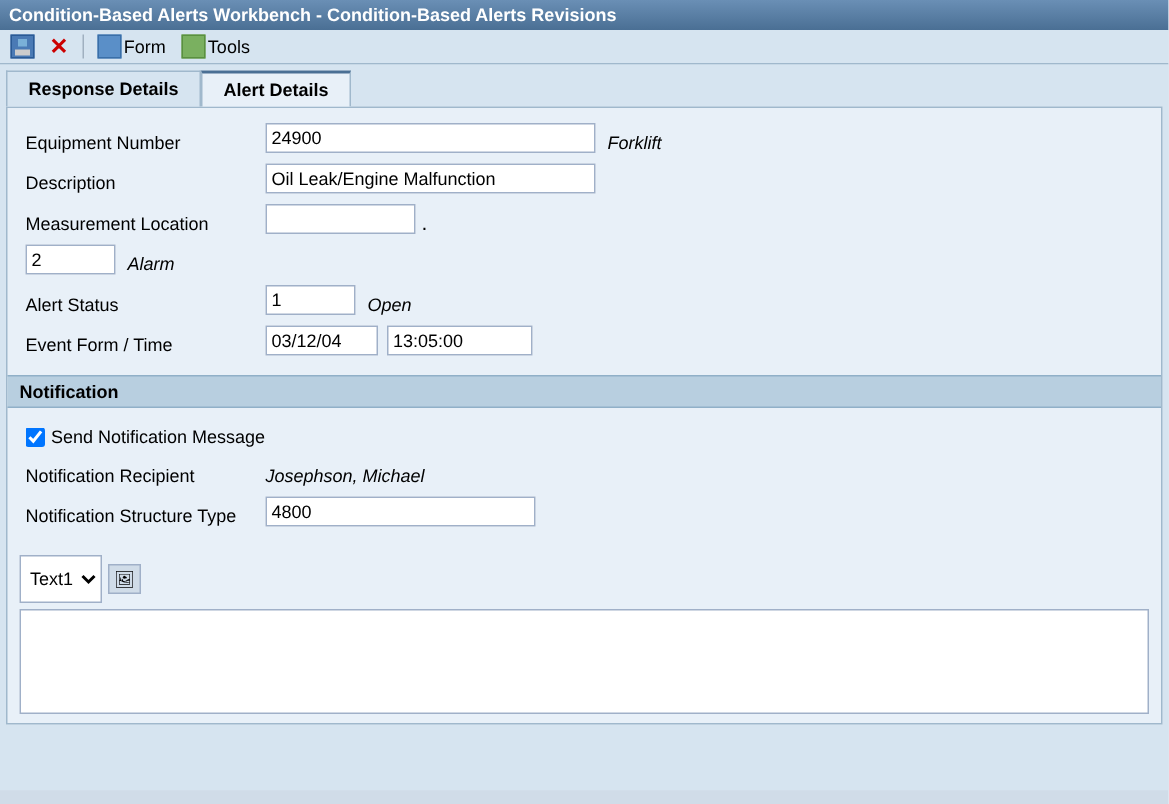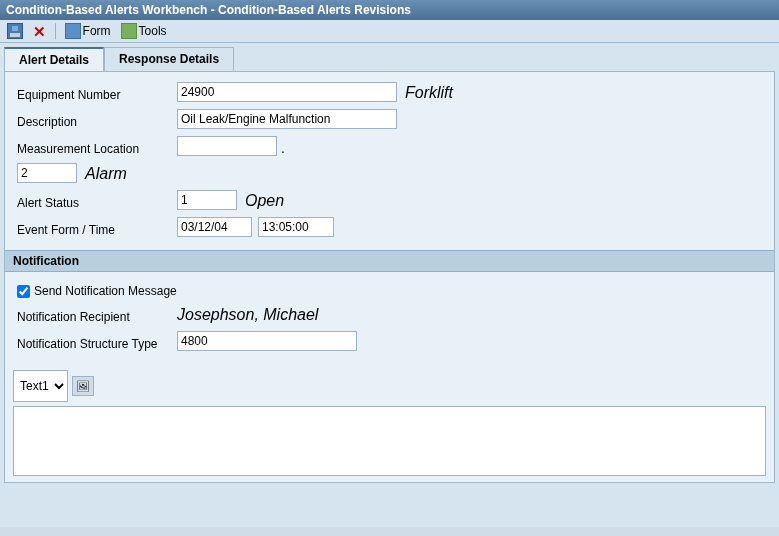--- a/index.html
+++ b/index.html
@@ -119,26 +119,26 @@
       background: white;
       height: 20px;
       font-size: 12px;
       padding: 1px 3px;
       outline: none;
     }
 
     .form-input-wide { width: 220px; }
     .form-input-medium { width: 100px; }
     .form-input-small { width: 60px; }
-    .form-input-time { width: 76px; }
+    .form-input-time { width: 97px; }
 
     .form-text-value {
       font-style: italic;
       margin-left: 8px;
-      font-size: 16px;
+      font-size: 12px;
     }
 
     .checkbox-wrapper {
       display: flex;
       align-items: center;
       gap: 4px;
       padding: 4px 0;
     }
 
     .form-checkbox {
@@ -225,25 +225,25 @@
 
   <button class="toolbar-btn">
     <span style="display:inline-block;width:16px;height:16px;background:#7ab060;border:1px solid #5a9040;"></span>
     <span>Tools</span>
   </button>
 </div>
 
 <div class="main-content">
 
   <div class="tabs">
+    <div class="tab">
+      <span>Response Details</span>
+    </div>
     <div class="tab active">
       <span>Alert Details</span>
-    </div>
-    <div class="tab">
-      <span>Response Details</span>
     </div>
   </div>
 
   <div class="form-panel">
 
     <div class="form-section">
 
       <div class="form-row">
         <div class="form-label">Equipment Number</div>
         <input class="form-input form-input-wide" type="text" value="24900" style="">

